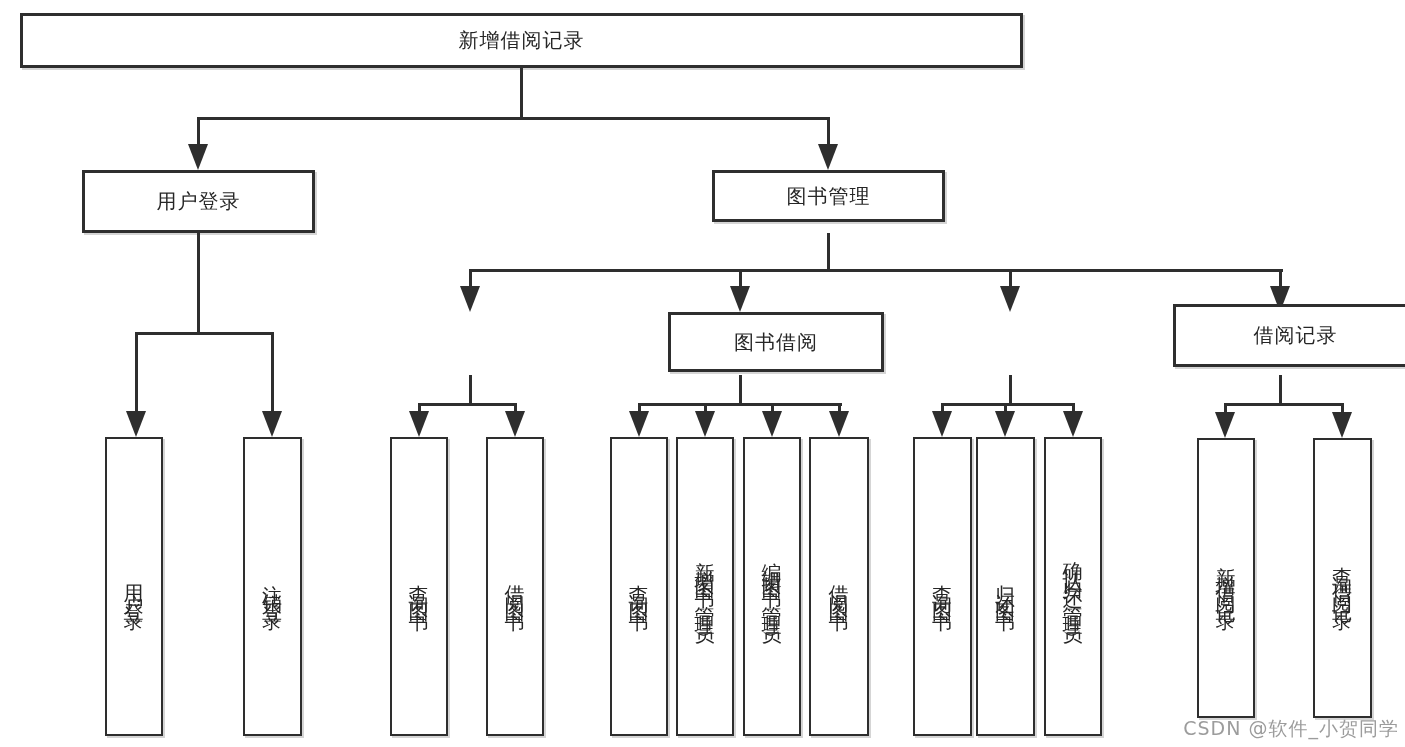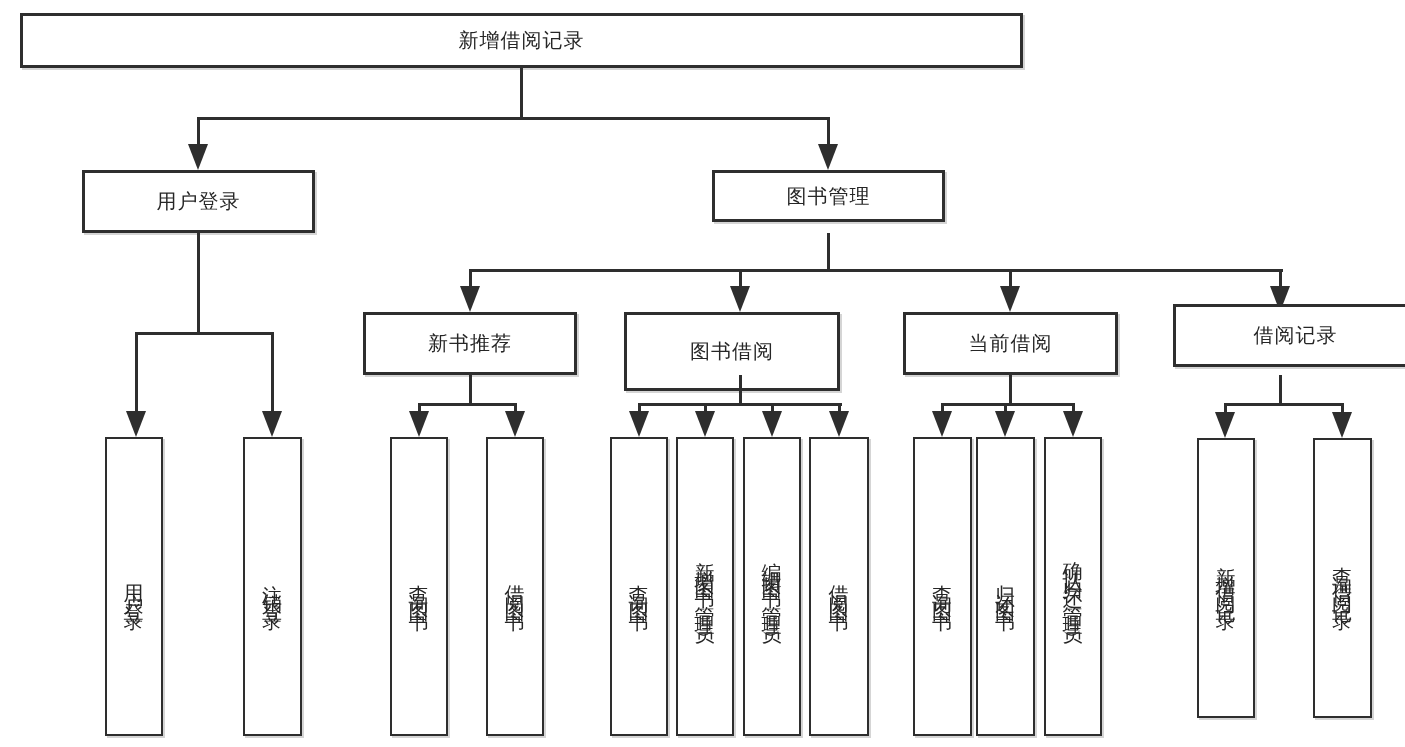--- a/index.html
+++ b/index.html
@@ -78,28 +78,22 @@
     <div class="vline" style="left:469px;top:269px;height:19px"></div>
     <div class="arr" style="left:460px;top:286px"></div>
     <div class="vline" style="left:739px;top:269px;height:19px"></div>
     <div class="arr" style="left:730px;top:286px"></div>
     <div class="vline" style="left:1009px;top:269px;height:19px"></div>
     <div class="arr" style="left:1000px;top:286px"></div>
     <div class="vline" style="left:1279px;top:269px;height:19px"></div>
     <div class="arr" style="left:1270px;top:286px"></div>
   </div>
 
-  <div class="hnode" style="left:363px;top:312px;width:214px;height:63px">
-    <span>新书推荐</span>
-  </div>
-  <div class="hnode" style="left:624px;top:312px;width:216px;height:79px">
+  <div class="hnode" style="left:668px;top:312px;width:216px;height:60px">
     <span>图书借阅</span>
-  </div>
-  <div class="hnode" style="left:903px;top:312px;width:215px;height:63px">
-    <span>当前借阅</span>
   </div>
   <div class="hnode" style="left:1173px;top:304px;width:245px;height:63px">
     <span>借阅记录</span>
   </div>
 
   <div>
     <div class="vline" style="left:469px;top:375px;height:31px"></div>
     <div class="hline" style="left:418px;top:403px;width:99px"></div>
     <div class="vline" style="left:418px;top:403px;height:12px"></div>
     <div class="arr" style="left:409px;top:411px"></div>
@@ -177,14 +171,15 @@
     <span class="vlbl">确认归还（管理员）</span>
   </div>
 
   <div class="vnode" style="left:1197px;top:438px;width:58px;height:280px">
     <span class="vlbl">新增借阅记录</span>
   </div>
   <div class="vnode" style="left:1313px;top:438px;width:59px;height:280px">
     <span class="vlbl">查询借阅记录</span>
   </div>
 
+  <div class="watermark">CSDN @软件_小贺同学</div>
 
 </div>
 
 </body></html>

